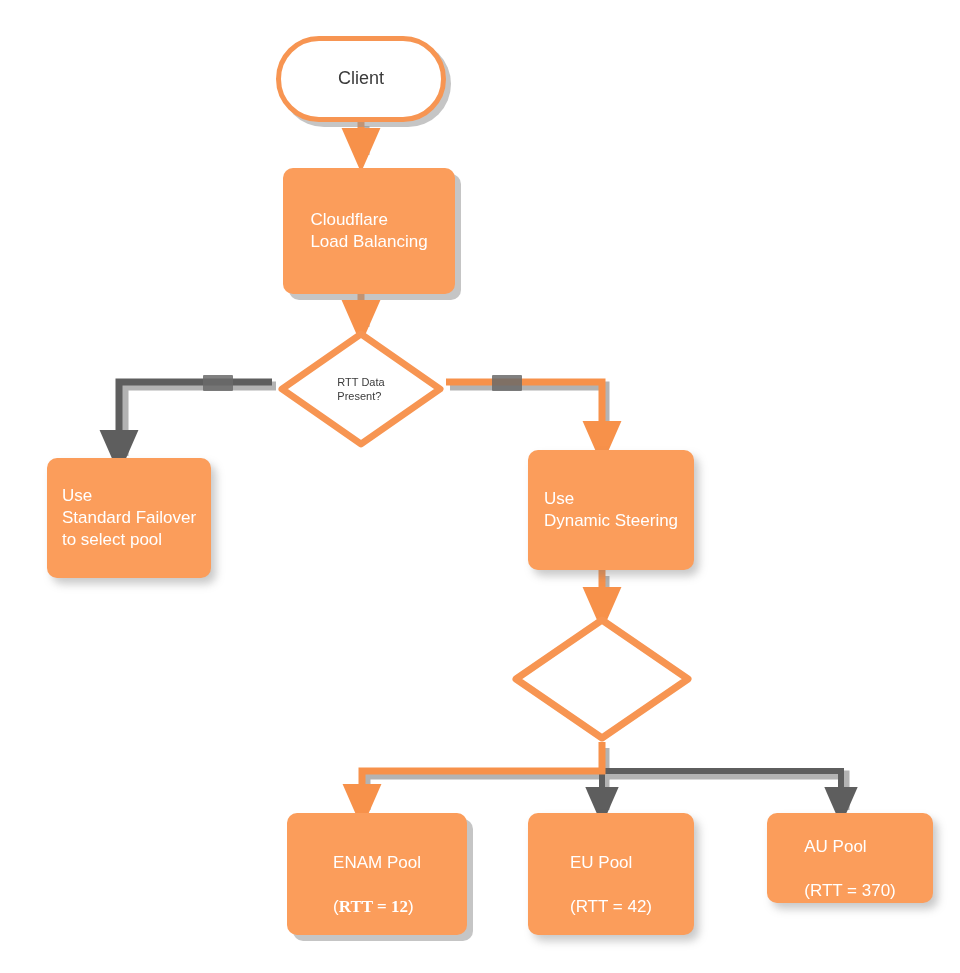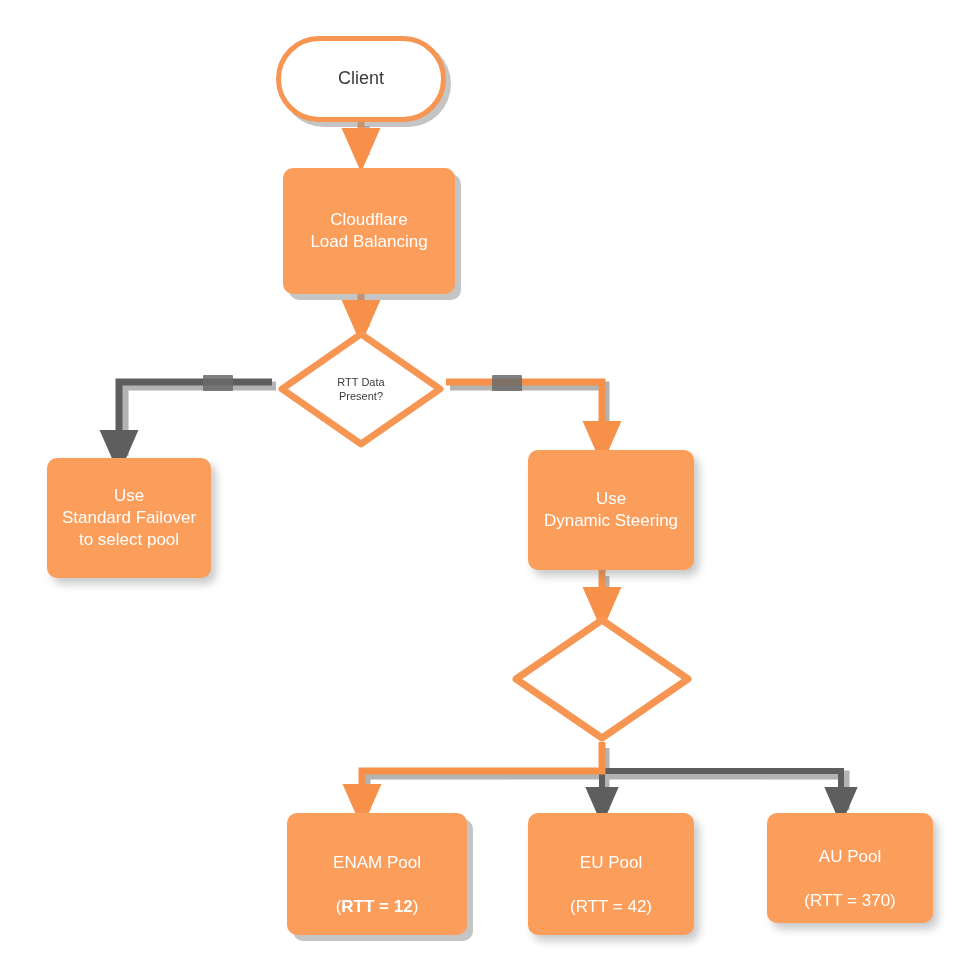--- a/index.html
+++ b/index.html
@@ -21,21 +21,20 @@
     top: 0;
     width: 960px;
     height: 973px;
   }
   .node {
     position: absolute;
     box-sizing: border-box;
     display: flex;
     align-items: center;
     justify-content: center;
-    text-align: center;
     line-height: 1.28;
     z-index: 5;
   }
   .node-label {
     display: block;
     white-space: pre-line;
   }
 
   
   .n-terminator {
@@ -73,21 +72,21 @@
     top: 0;
     width: 100%;
     height: 100%;
     z-index: 0;
   }
   .n-decision .node-label {
     position: relative;
     z-index: 1;
   }
 
-  .bold-part { font-weight: bold; }
+  .bold-part { font-weight: bold; font-family: Liberation Serif, serif; }
 </style>
 </head>
 <body>
 
 <div id="canvas">
 
   <svg id="edges" viewBox="0 0 960 973" xmlns="http://www.w3.org/2000/svg">
     <defs>
       <marker id="arrow-active" markerWidth="7" markerHeight="7" refX="3.2" refY="3.2" orient="auto" markerUnits="strokeWidth">
         <path d="M0,0.4 L6.4,3.2 L0,6 z" fill="#f7914a"></path>
@@ -169,20 +168,20 @@
     </span>
   </div>
 
   <div class="node n-process soft" style="left:519px; top:813px; width:166px; height:122px;">
     <span class="node-label">
       <span>EU Pool</span><br>
       <span>(RTT = 42)</span>
     </span>
   </div>
 
-  <div class="node n-process soft" style="left:758px; top:813px; width:166px; height:110px;">
+  <div class="node n-process soft" style="left:758px; top:813px; width:166px; height:90px;">
     <span class="node-label">
       <span>AU Pool</span><br>
       <span>(RTT = 370)</span>
     </span>
   </div>
 
 </div>
 
 </body></html>

